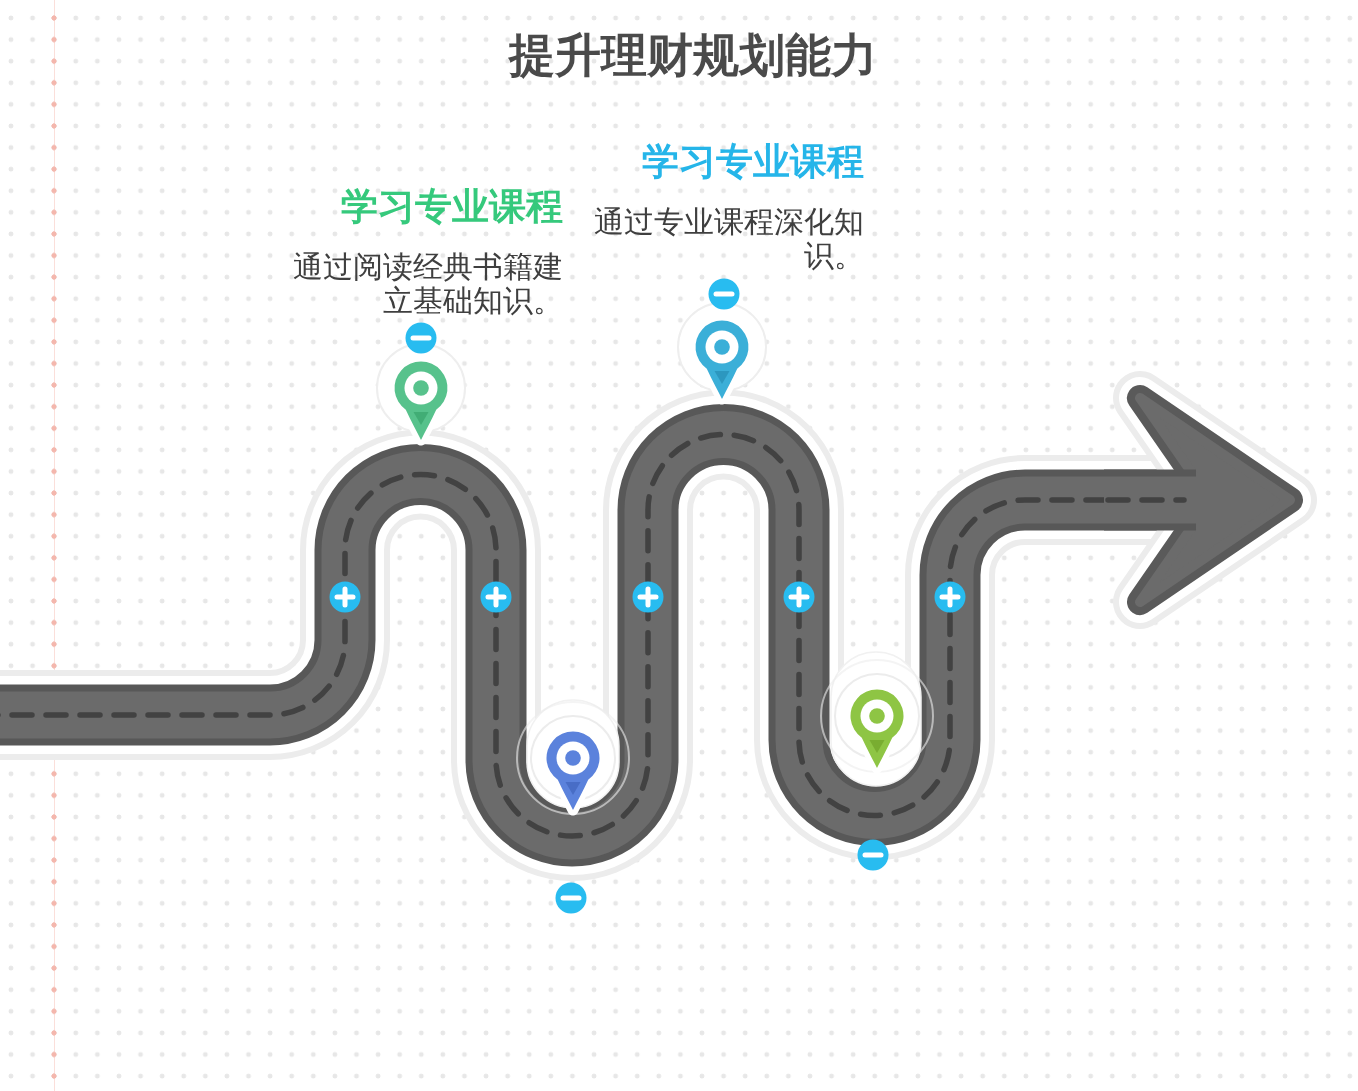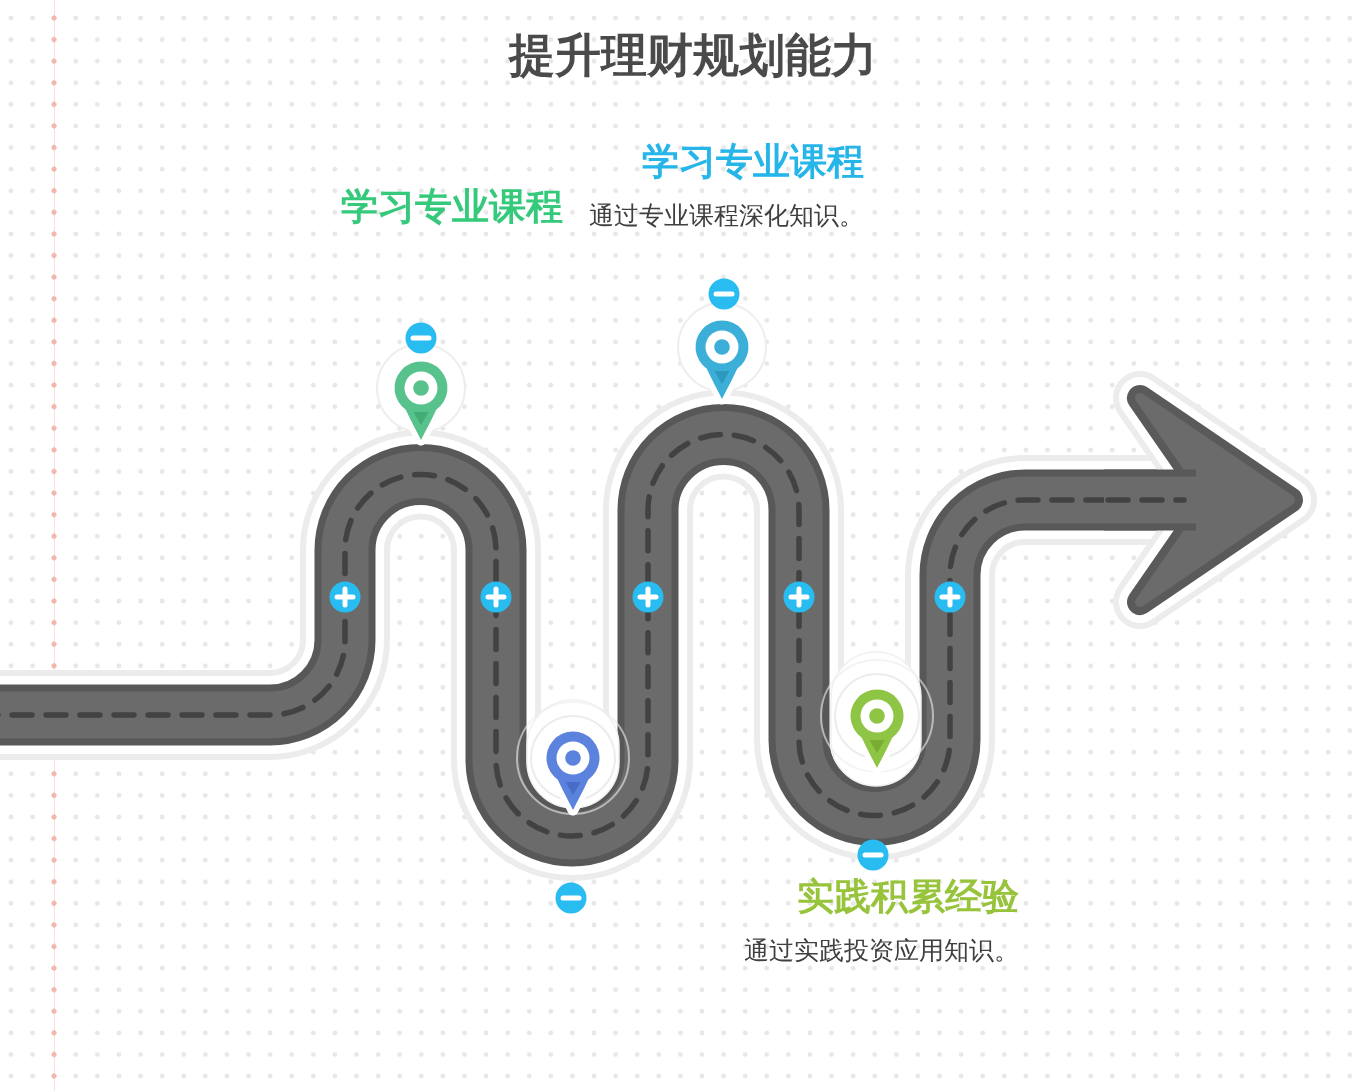--- a/index.html
+++ b/index.html
@@ -18,21 +18,21 @@
     background-image:radial-gradient(circle,#f4b7ad 2.3px,rgba(255,255,255,0) 2.9px);
     background-size:6px 21.6px;background-position:0 7.2px;
   }
   .page-title{
     position:absolute;top:-2px;left:0;right:0;text-align:center;
     font-size:46px;line-height:54px;font-weight:bold;color:#4a4a4a;letter-spacing:0;
   }
   .road-svg{position:absolute;left:0;top:0;}
   .milestone{position:absolute;width:284px;text-align:right;}
   .ms-title{font-size:37px;line-height:42px;font-weight:bold;white-space:nowrap;}
-  .ms-desc{font-size:25px;line-height:34px;margin-top:16px;color:#3f3f3f;word-break:break-all;}
+  .ms-desc{font-size:30px;line-height:34px;margin-top:22px;color:#3f3f3f;word-break:break-all;}
   .m1{left:279px;top:186px;}
   .m2{left:580px;top:141px;}
   .m3{left:431px;top:917px;}
   .m4{left:735px;top:876px;}
 </style>
 </head>
 <body>
 
 <div class="stage">
 
@@ -139,28 +139,25 @@
       <path d="M -8 0 H 8" stroke="#ffffff" stroke-width="5" stroke-linecap="round" fill="none"></path>
     </g>
     <g transform="translate(873,855)">
       <circle r="15.5" fill="#28bcf0"></circle>
       <path d="M -8 0 H 8" stroke="#ffffff" stroke-width="5" stroke-linecap="round" fill="none"></path>
     </g>
   </svg>
 
   <div class="milestone m1">
     <div class="ms-title" style="color: rgb(53, 201, 124);">学习专业课程</div>
+    <div class="ms-desc">通过阅读经典书籍建立基础知识。</div>
   </div>
 
   <div class="milestone m2">
     <div class="ms-title" style="color: rgb(37, 181, 233);">学习专业课程</div>
     <div class="ms-desc">通过专业课程深化知识。</div>
   </div>
 
   <div class="milestone m3">
   </div>
 
-  <div class="milestone m4">
-    <div class="ms-title" style="color: rgb(151, 196, 58);">实践积累经验</div>
-    <div class="ms-desc">通过实践投资应用知识。</div>
-  </div>
 
 </div>
 
 </body></html>

